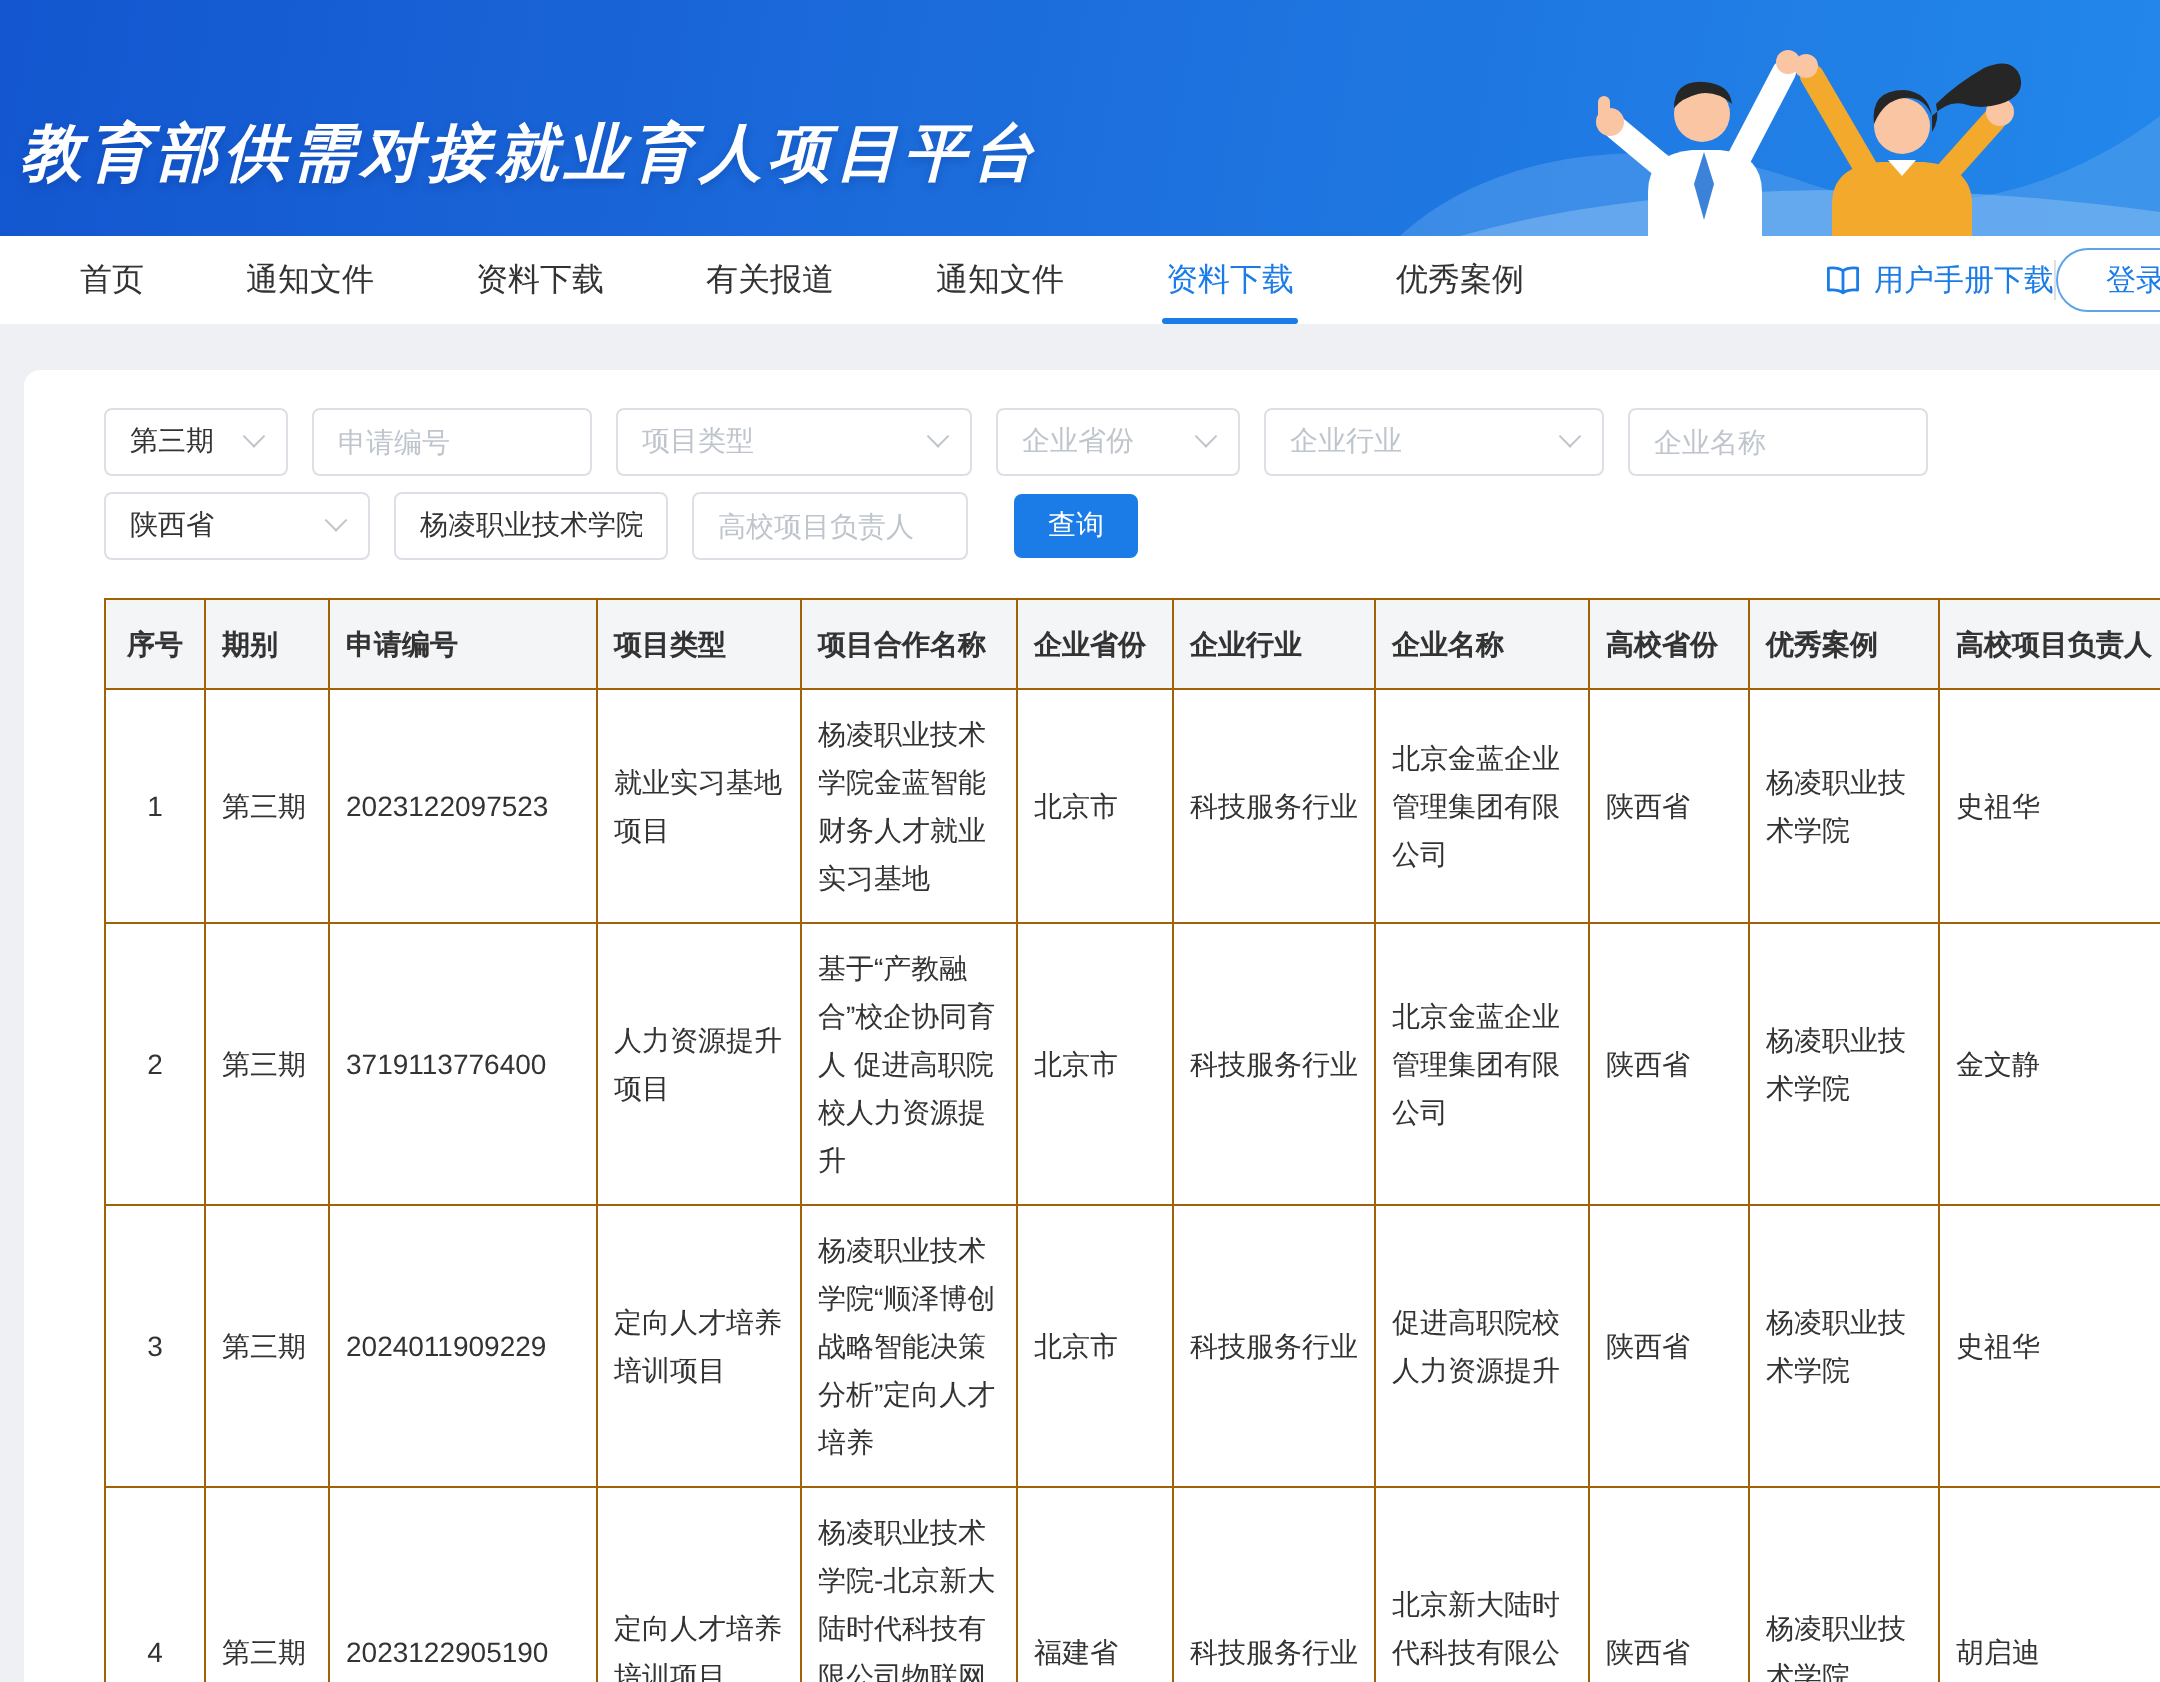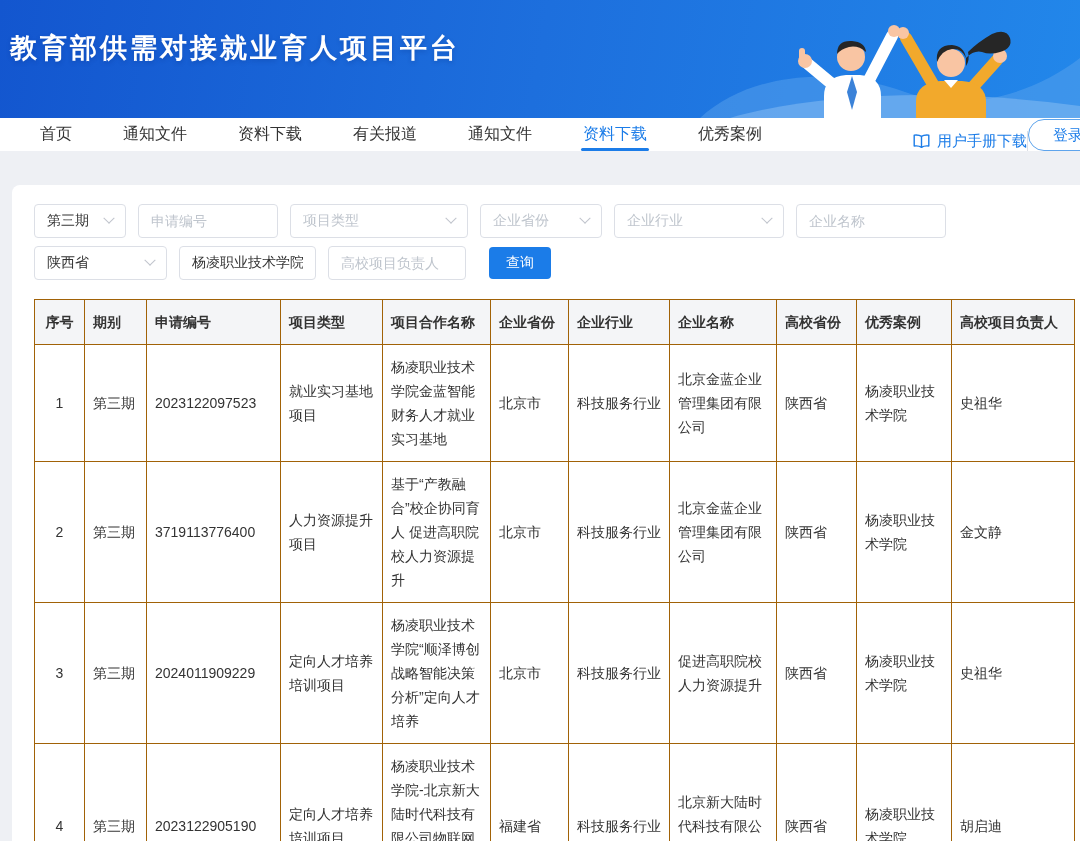--- a/index.html
+++ b/index.html
@@ -3,43 +3,43 @@
 <meta charset="utf-8">
 <style>
   * { margin:0; padding:0; box-sizing:border-box; }
   html,body { width:1080px; height:841px; overflow:hidden; background:#eef0f4;
     font-family:"Liberation Sans","DejaVu Sans",sans-serif; }
   .page { width:1080px; height:841px; position:relative; overflow:hidden; }
 
   
   .banner { position:relative; height:118px;
     background:linear-gradient(100deg,#1356cf 0%,#1d6fdd 50%,#2287ea 100%); overflow:hidden; }
-  .banner h1 { position:absolute; left:10px; top:30px; color:#fff; font-size:27px;
-    font-weight:bold; letter-spacing:3px; text-shadow:0 2px 4px rgba(0,40,120,.25); white-space:nowrap; }
+  .banner h1 { position:absolute; left:10px; top:56px; color:#fff; font-size:31px;
+    font-weight:bold; letter-spacing:3px; text-shadow:0 2px 4px rgba(0,40,120,.25); white-space:nowrap;font-style:italic; }
   .banner-art { position:absolute; right:0; top:0; }
 
   
-  .navbar { height:33px; background:#fff; display:flex; align-items:stretch;
+  .navbar { height:44px; background:#fff; display:flex; align-items:stretch;
     padding-left:40px; overflow:hidden; }
   .nav-items { display:flex; gap:51px; align-items:stretch; }
   .nav-item { display:flex; align-items:center; font-size:16px; color:#333;
     cursor:pointer; position:relative; white-space:nowrap; }
   .nav-item.active { color:#1b7ce8; }
   .nav-item.active::after { content:""; position:absolute; left:-2px; right:-2px; bottom:0;
     height:3px; background:#1b7ce8; border-radius:2px; }
-  .nav-right { margin-left:auto; display:flex; align-items:flex-end; padding-right:0; }
+  .nav-right { margin-left:auto; display:flex; align-items:center; padding-right:0; }
   .manual-link { display:flex; align-items:center; gap:7px; color:#1b7ce8; font-size:15px;
     cursor:pointer; white-space:nowrap; }
   .nav-divider { width:1px; height:20px; background:#dcdfe6; }
   .login-btn { height:32px; padding:0 24px; border:1px solid #5ea4ec; color:#1b7ce8;
     background:#fff; border-radius:16px; font-size:15px; cursor:pointer; margin-right:-28px; white-space:nowrap; }
 
   
   .card { position:absolute; left:12px; right:0; top:185px; bottom:0; background:#fff;
-    border-top-left-radius:8px; padding:19px 0 0 22px; overflow:hidden; }
+    border-top-left-radius:8px; padding:19px 0 0 40px; overflow:hidden; }
 
   
   .filter-row { display:flex; gap:12px; margin-bottom:8px; align-items:center; }
   .sel, .inp { height:34px; border:1px solid #dcdfe6; border-radius:4px; background:#fff;
     font-size:14px; }
   .sel { display:flex; align-items:center; justify-content:space-between; padding:0 12px; cursor:pointer; }
   .sel .val { color:#333; }
   .sel .val.ph { color:#bfc5cd; }
   .chev { width:8px; height:8px; border-right:1.6px solid #c0c4cc; border-bottom:1.6px solid #c0c4cc;
     transform:rotate(45deg) translate(-2px,-2px); flex:none; }

